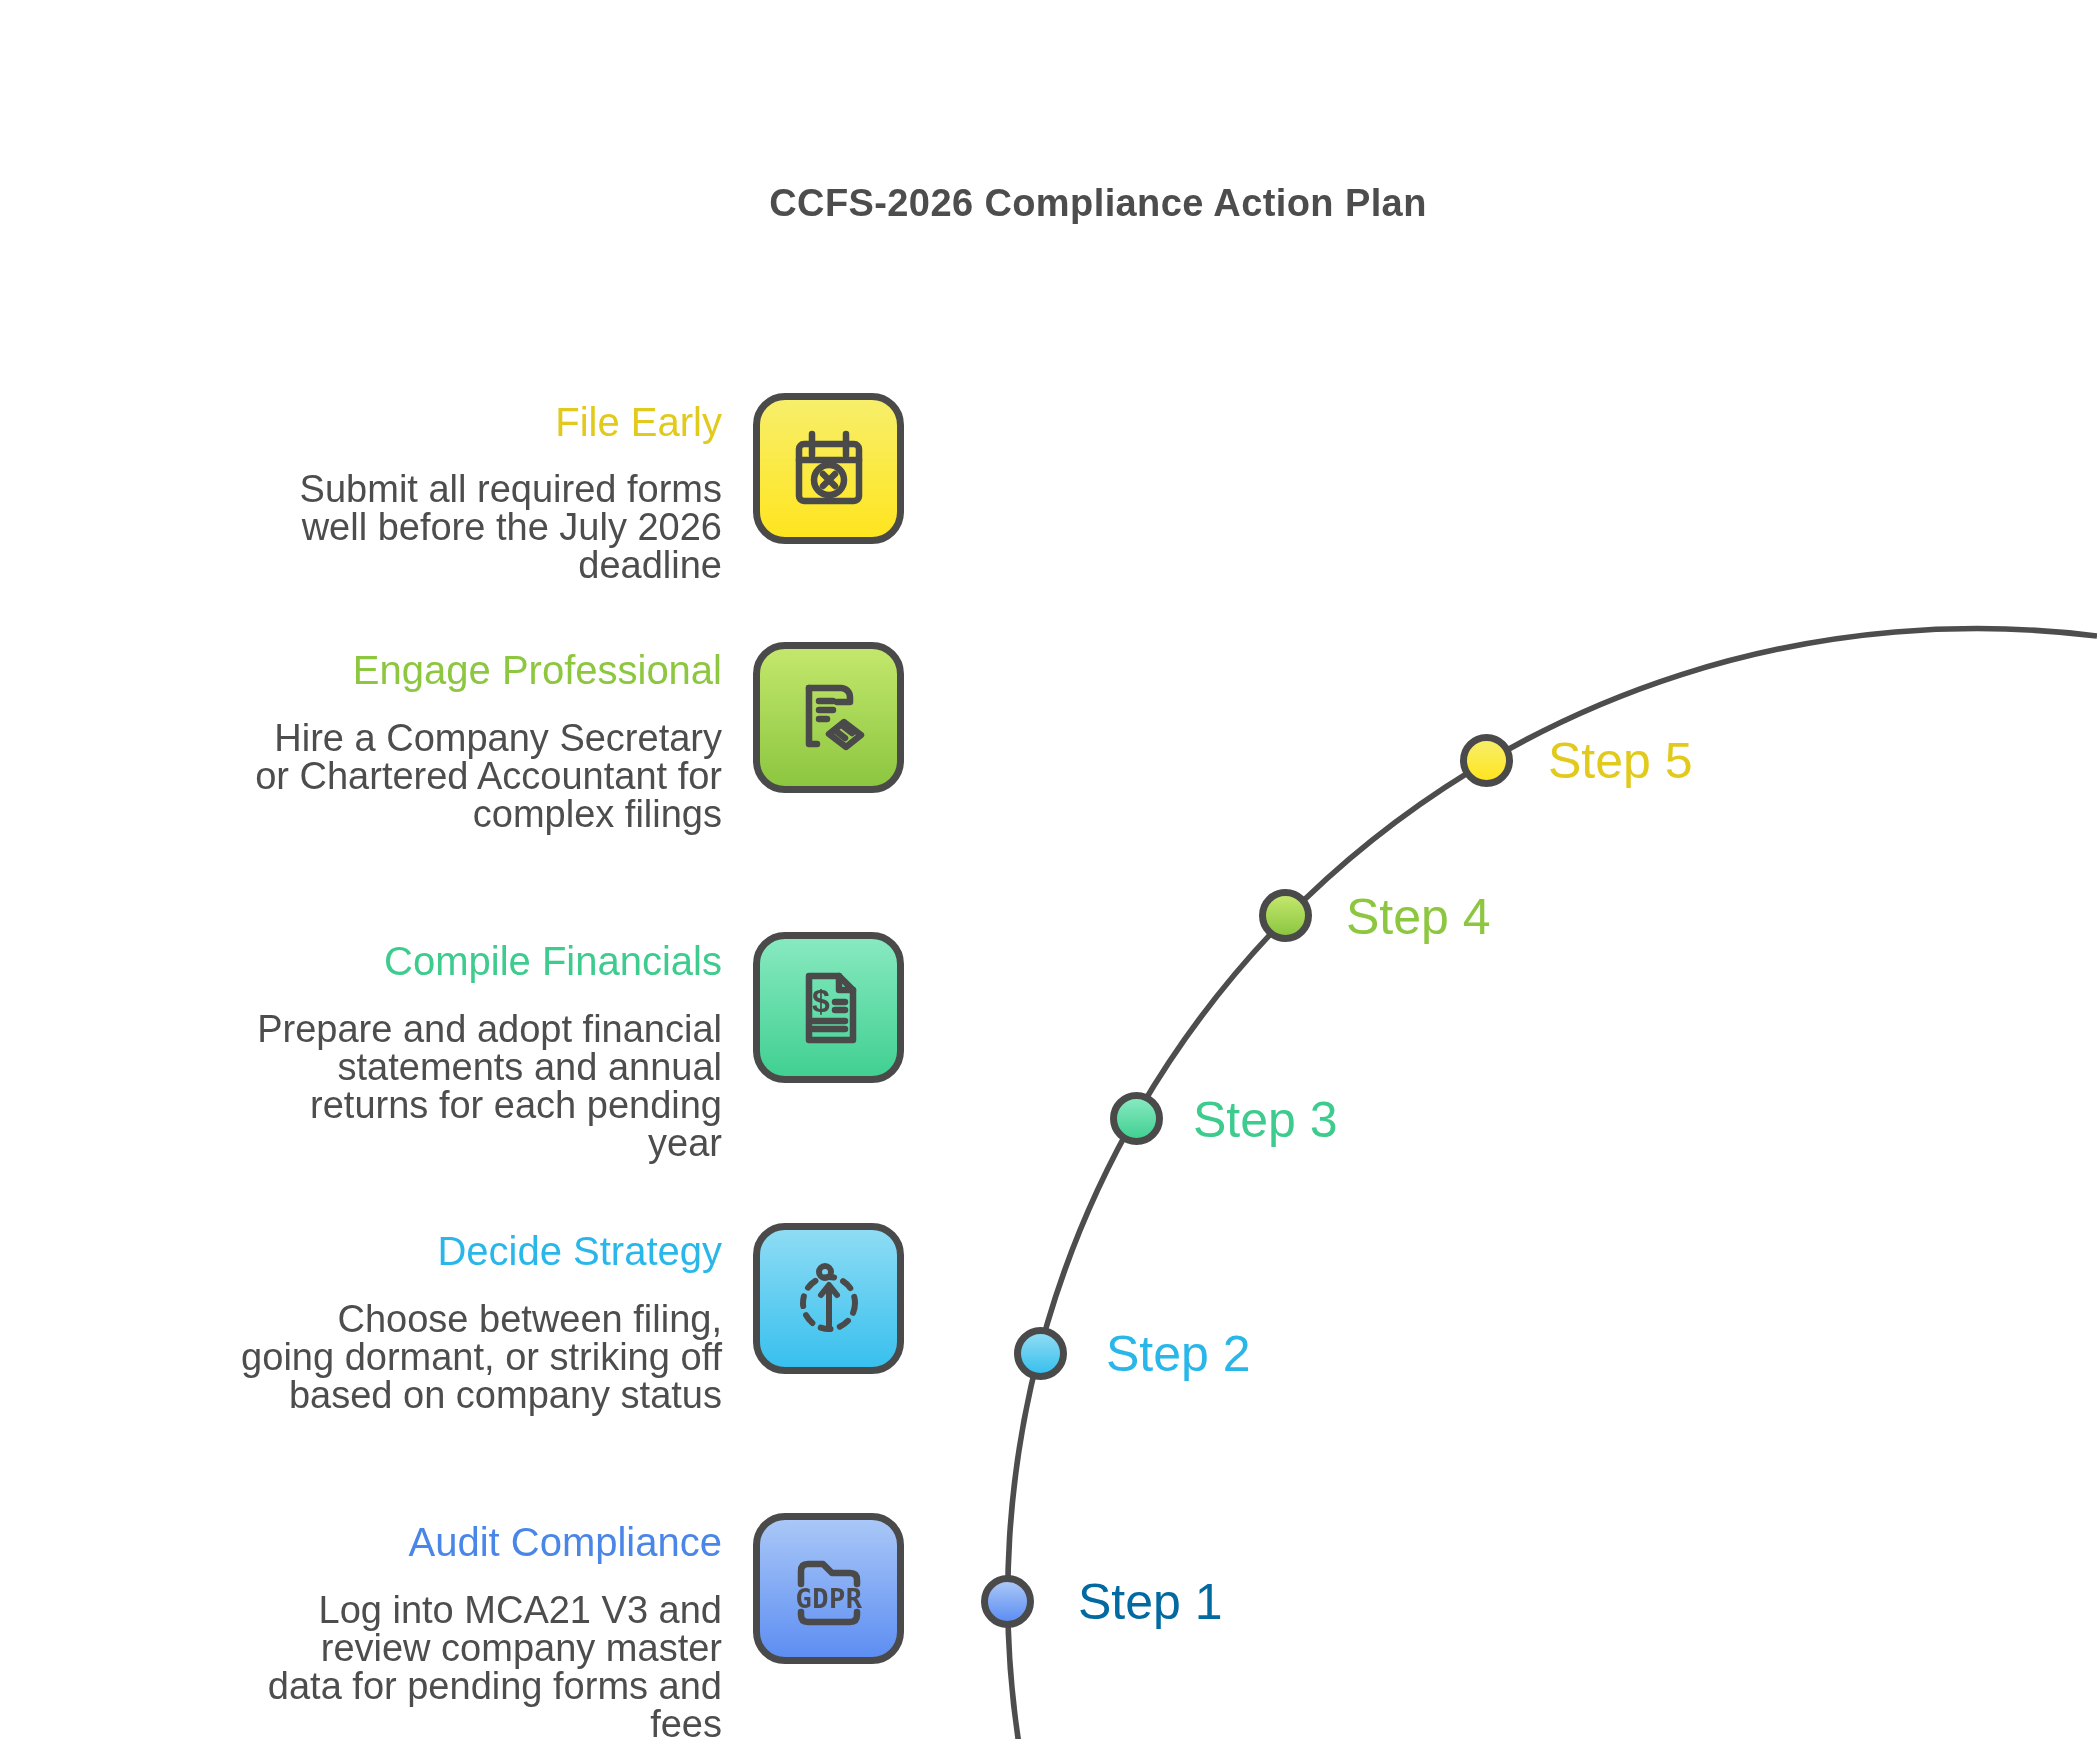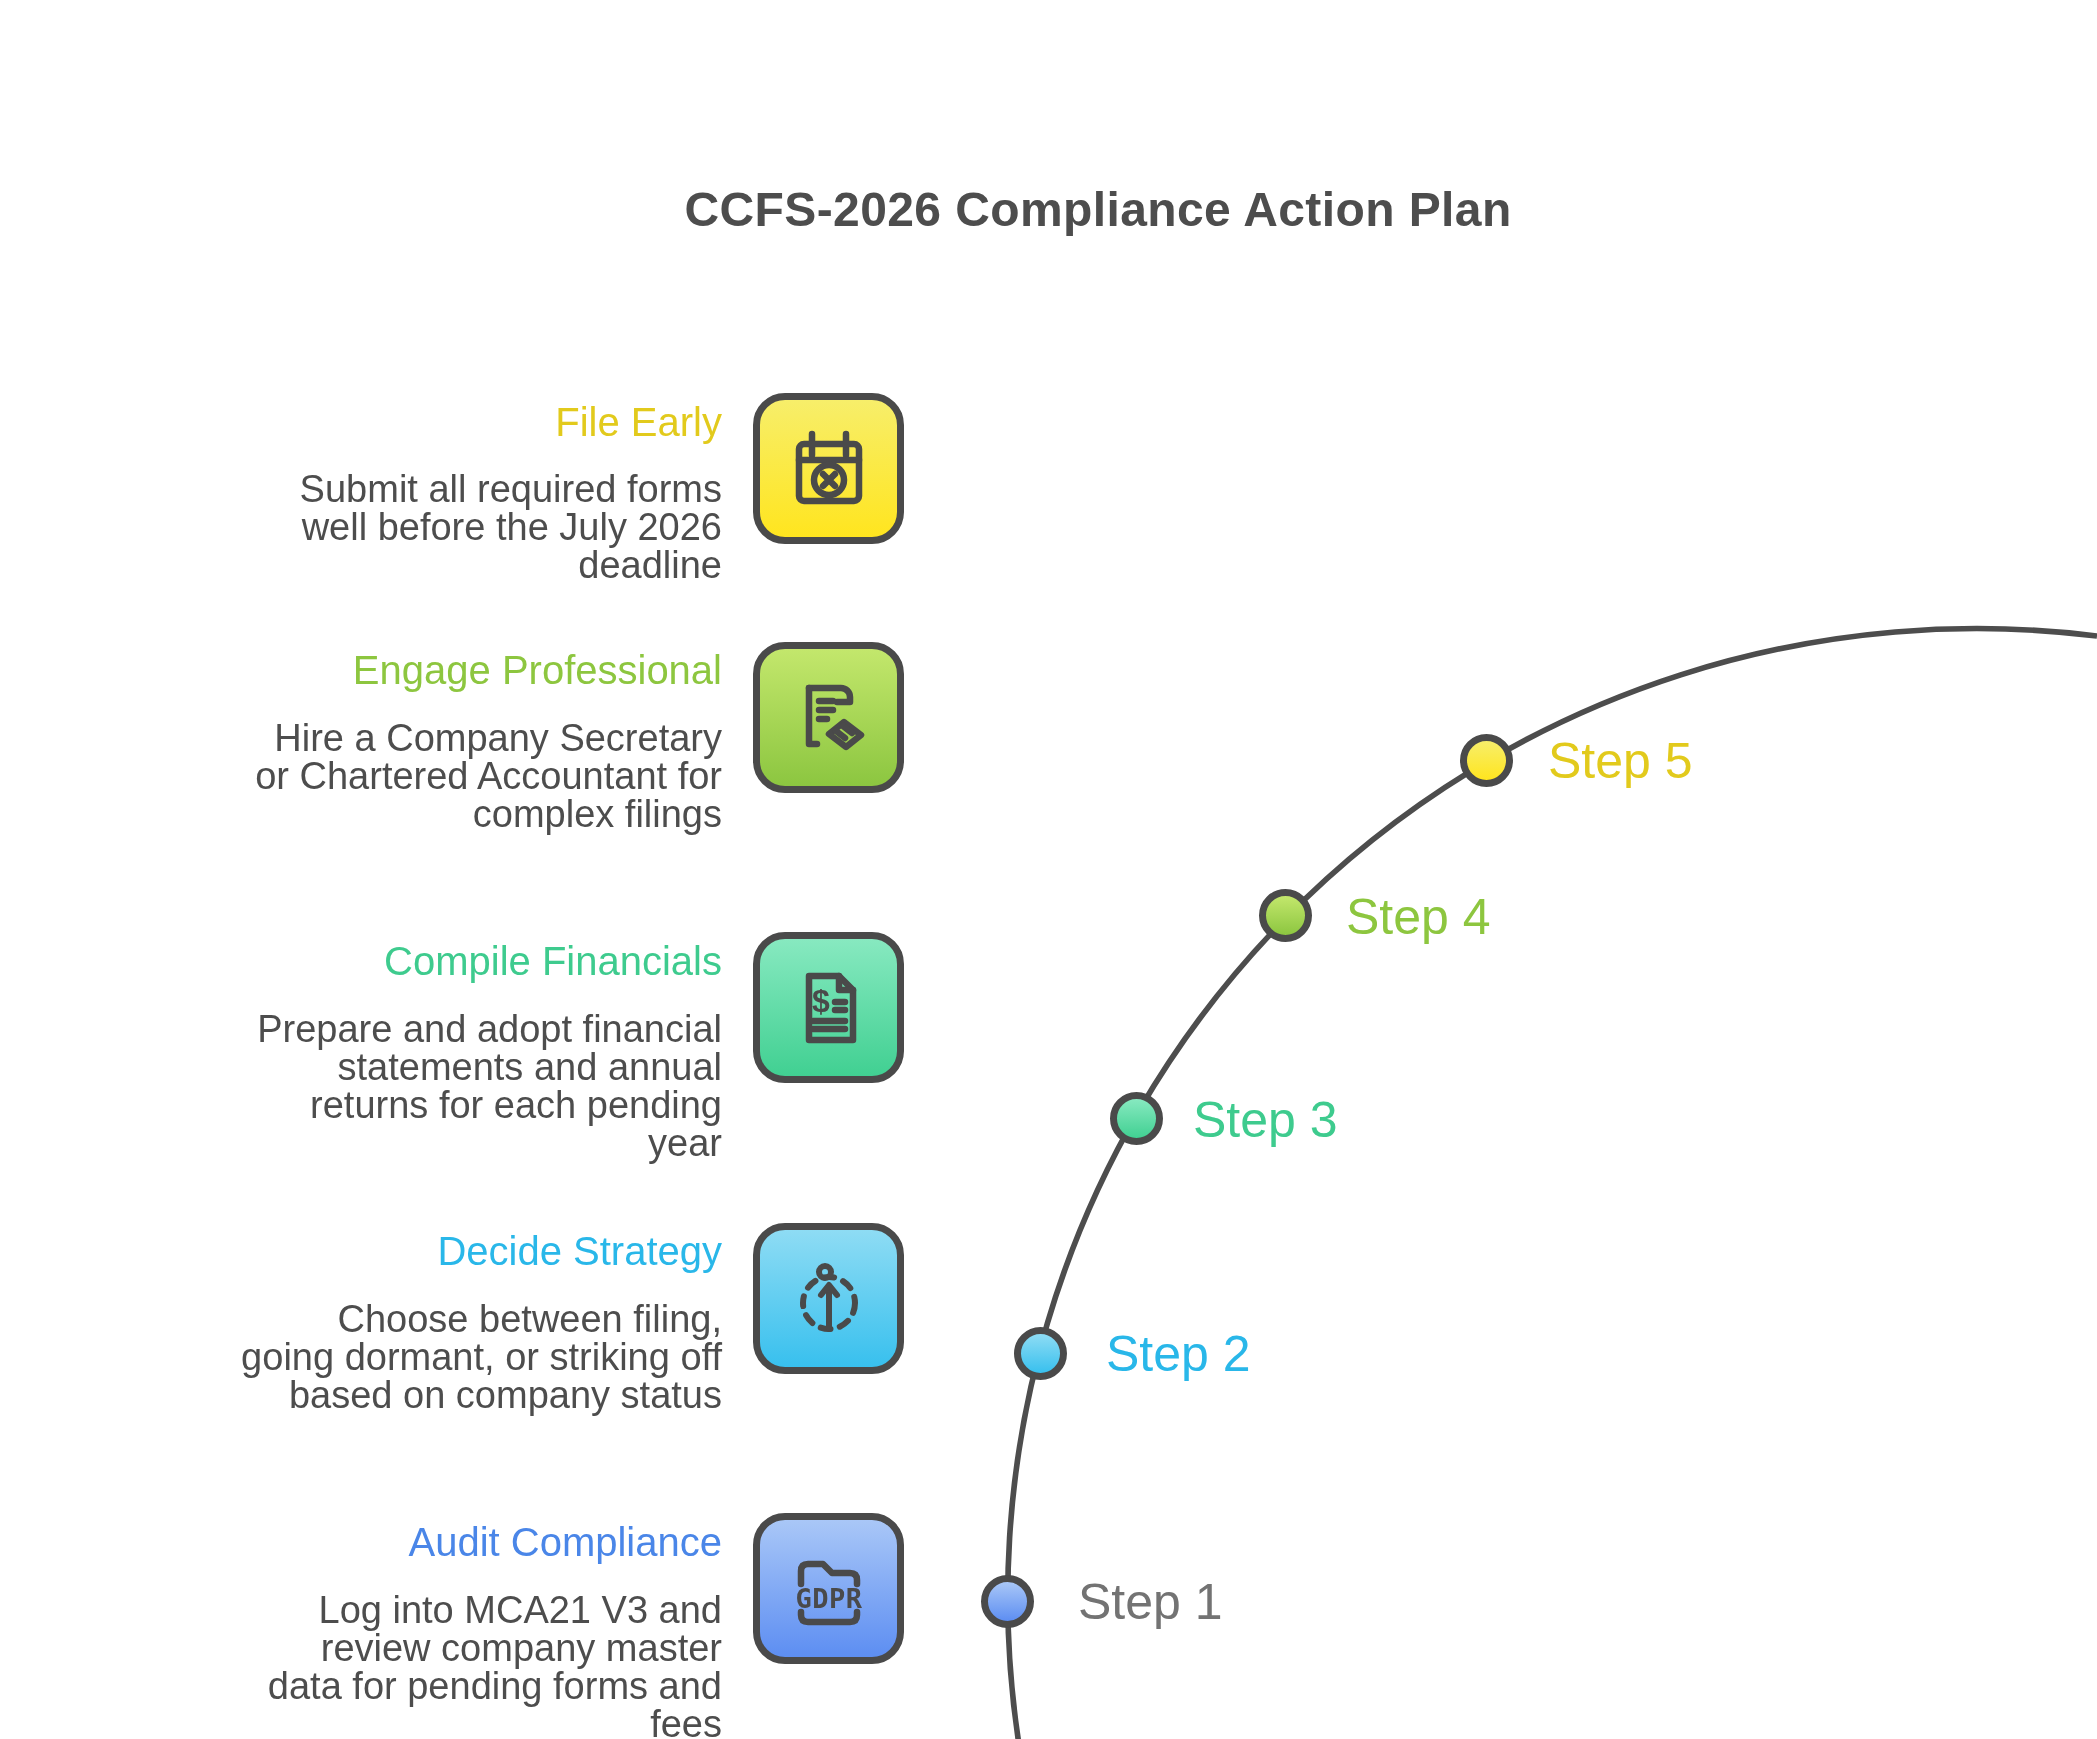--- a/index.html
+++ b/index.html
@@ -2,21 +2,21 @@
 <html style="font-size:13px"><head>
 <meta charset="utf-8">
 <style>
   html,body{margin:0;padding:0;}
   body{
     width:2097px;height:1740px;position:relative;overflow:hidden;
     background:#ffffff;font-family:"Liberation Sans",sans-serif;
   }
   .title{
     position:absolute;top:182px;left:1098px;transform:translateX(-50%);
-    font-size:48px;font-weight:bold;color:#4d4d4d;white-space:nowrap;letter-spacing:0.4px;
+    font-size:38px;font-weight:bold;color:#4d4d4d;white-space:nowrap;letter-spacing:0.4px;
   }
   .card-heading{
     position:absolute;right:1375px;width:726px;text-align:right;
     font-size:40px;line-height:48px;white-space:nowrap;
   }
   .card-desc{
     position:absolute;right:1375px;width:484px;text-align:right;
     font-size:38px;line-height:38px;color:#4d4d4d;
   }
   .icon-box{
@@ -107,14 +107,14 @@
 <div class="dot" style="left: 1259px; top: 889px; background: linear-gradient(rgb(195, 231, 108), rgb(140, 198, 64));"></div>
 <div class="step-label" style="left: 1346px; top: 895px; color: rgb(141, 198, 63);">Step 4</div>
 
 <div class="dot" style="left: 1110px; top: 1092px; background: linear-gradient(rgb(135, 233, 192), rgb(65, 208, 146));"></div>
 <div class="step-label" style="left: 1193px; top: 1098px; color: rgb(62, 203, 142);">Step 3</div>
 
 <div class="dot" style="left: 1014px; top: 1327px; background: linear-gradient(rgb(142, 220, 244), rgb(56, 192, 238));"></div>
 <div class="step-label" style="left: 1106px; top: 1332px; color: rgb(41, 183, 233);">Step 2</div>
 
 <div class="dot" style="left: 981px; top: 1575px; background: linear-gradient(rgb(169, 199, 247), rgb(93, 142, 242));"></div>
-<div class="step-label" style="left: 1078px; top: 1580px; color: #737373;">Step 1</div>
+<div class="step-label" style="left: 1078px; top: 1580px; color: #0369a1;">Step 1</div>
 
 
 </body></html>

